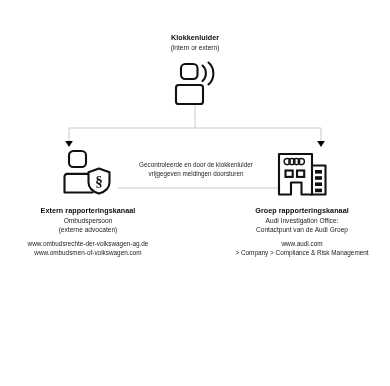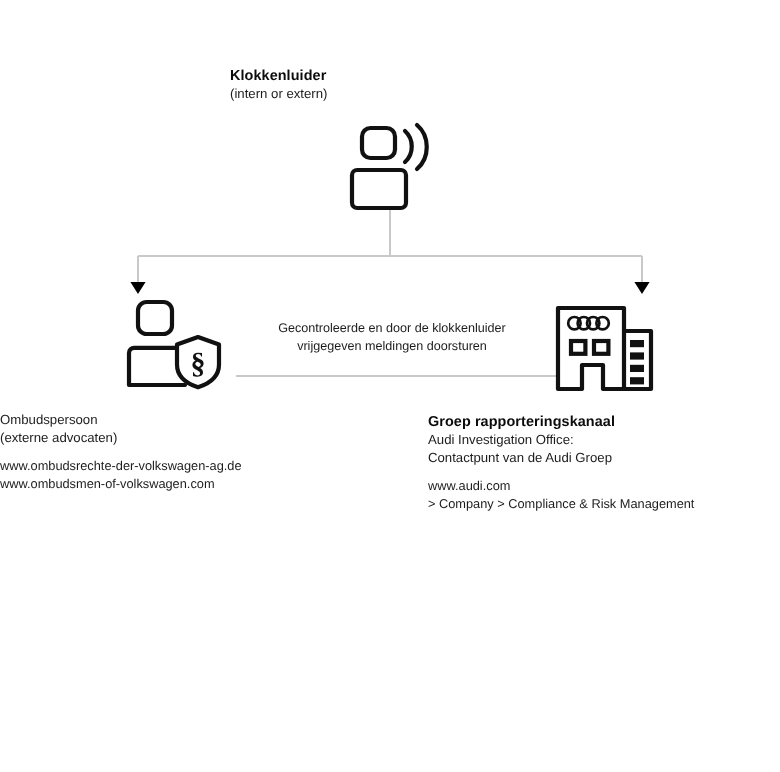--- a/index.html
+++ b/index.html
@@ -28,20 +28,21 @@
     left: 0;
     top: 0;
     width: 390px;
     height: 386px;
     pointer-events: none;
   }
 
   
   .node {
     position: absolute;
+    text-align: center;
   }
 
   
   #node-whistleblower {
     left: 115px;
     top: 33px;
     width: 160px;
   }
   #node-whistleblower .caption {
     margin-bottom: 9px;
@@ -158,20 +159,21 @@
 
         <path d="M30.5 43.5 L2.5 43.5 L2.5 27.5 A2.6 2.6 0 0 1 5.1 24.9 L26 24.9" fill="none" stroke="#111111" stroke-width="2.1" stroke-linecap="round" stroke-linejoin="round"></path>
 
         <path d="M37 19.5 L47.5 23.2 L47.5 33.2 C47.5 39.2 42.6 42.8 37 44.6
                  C31.4 42.8 26.5 39.2 26.5 33.2 L26.5 23.2 Z" fill="#ffffff" stroke="#111111" stroke-width="2.1" stroke-linejoin="round"></path>
 
         <text x="37" y="37.4" font-family="'Liberation Serif', serif" font-size="15" font-weight="bold" fill="#111111" text-anchor="middle">§</text>
       </svg>
     </div>
     <div class="caption">
+      <span class="title">Extern rapporteringskanaal</span>
       <span class="sub">Ombudspersoon</span>
       <span class="sub">(externe advocaten)</span>
       <span class="spacer"></span>
       <span class="link">www.ombudsrechte-der-volkswagen-ag.de</span>
       <span class="link">www.ombudsmen-of-volkswagen.com</span>
     </div>
   </div>
 
   <div class="node node-bottom" id="node-internal">
     <div class="icon-wrap">

